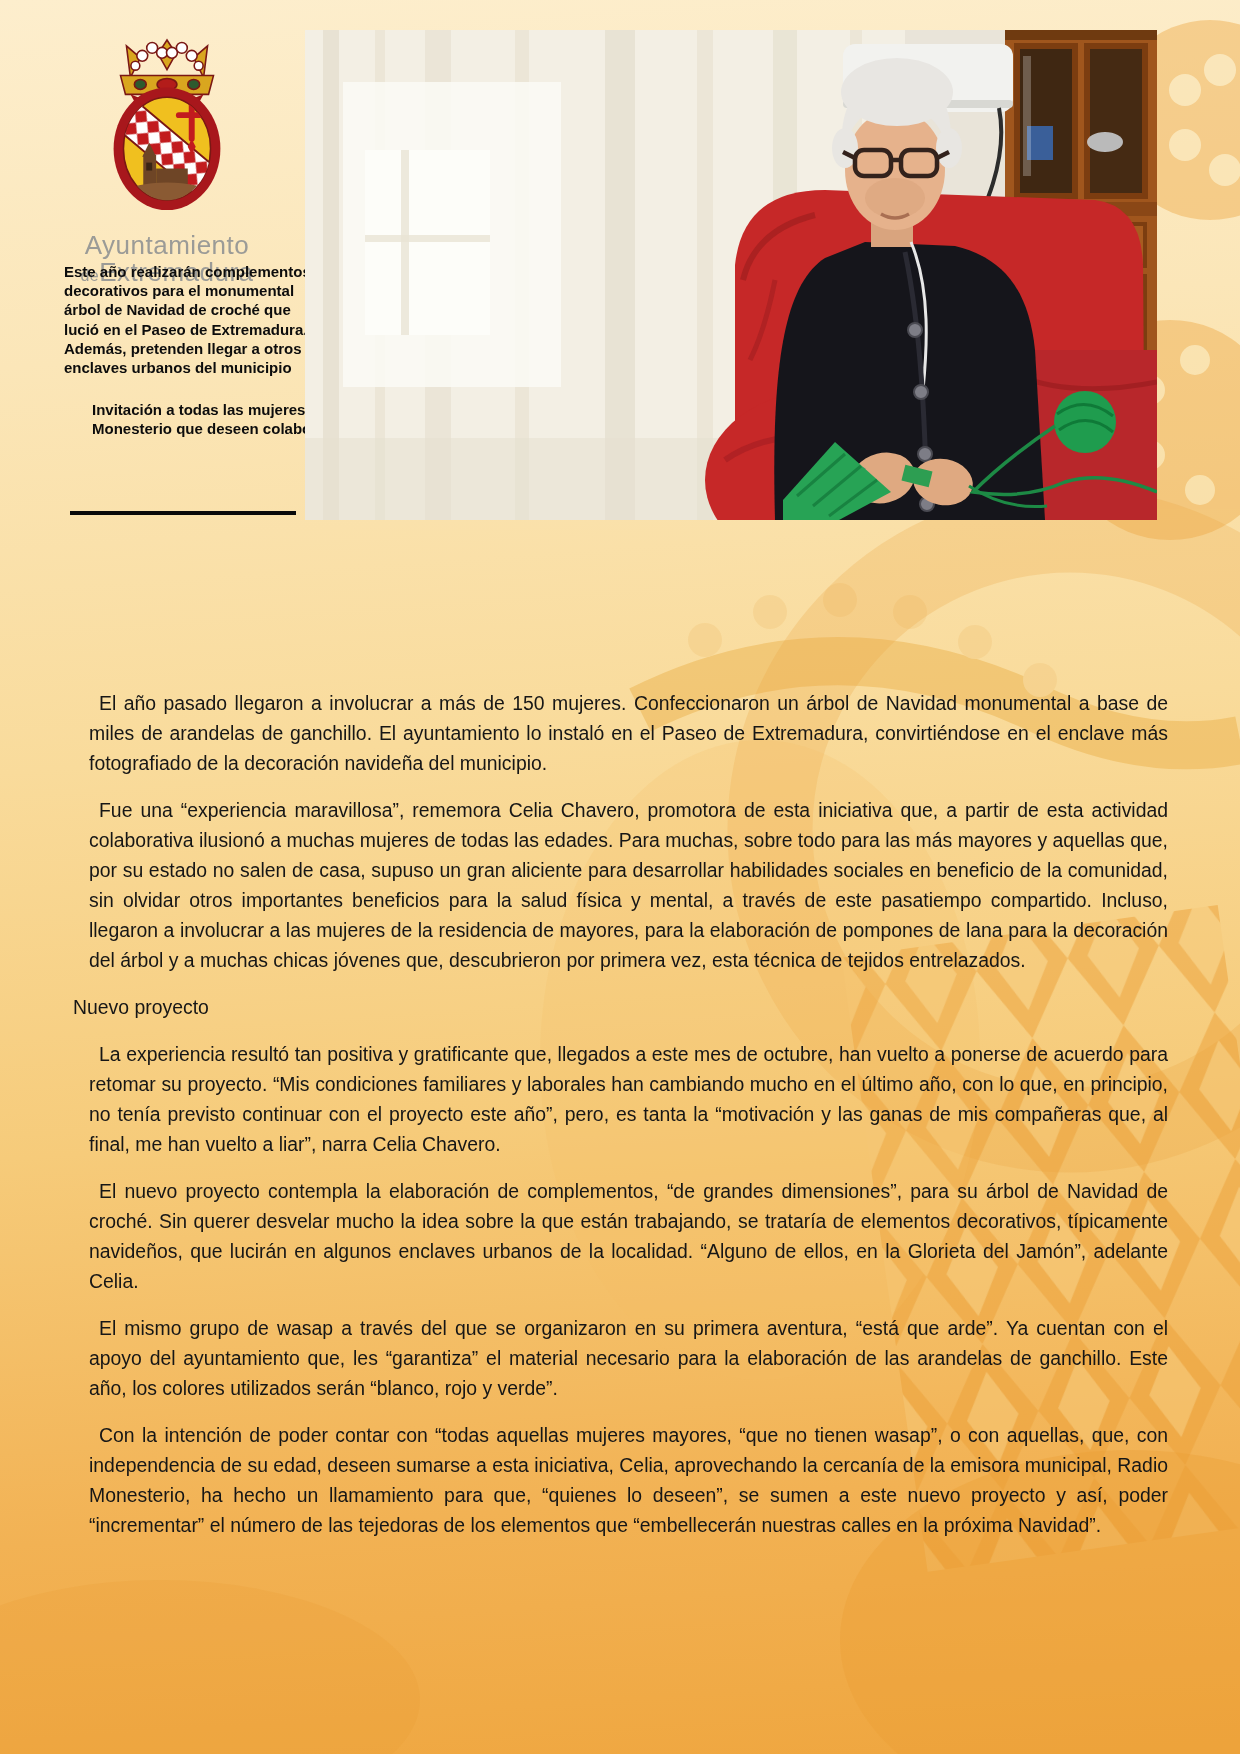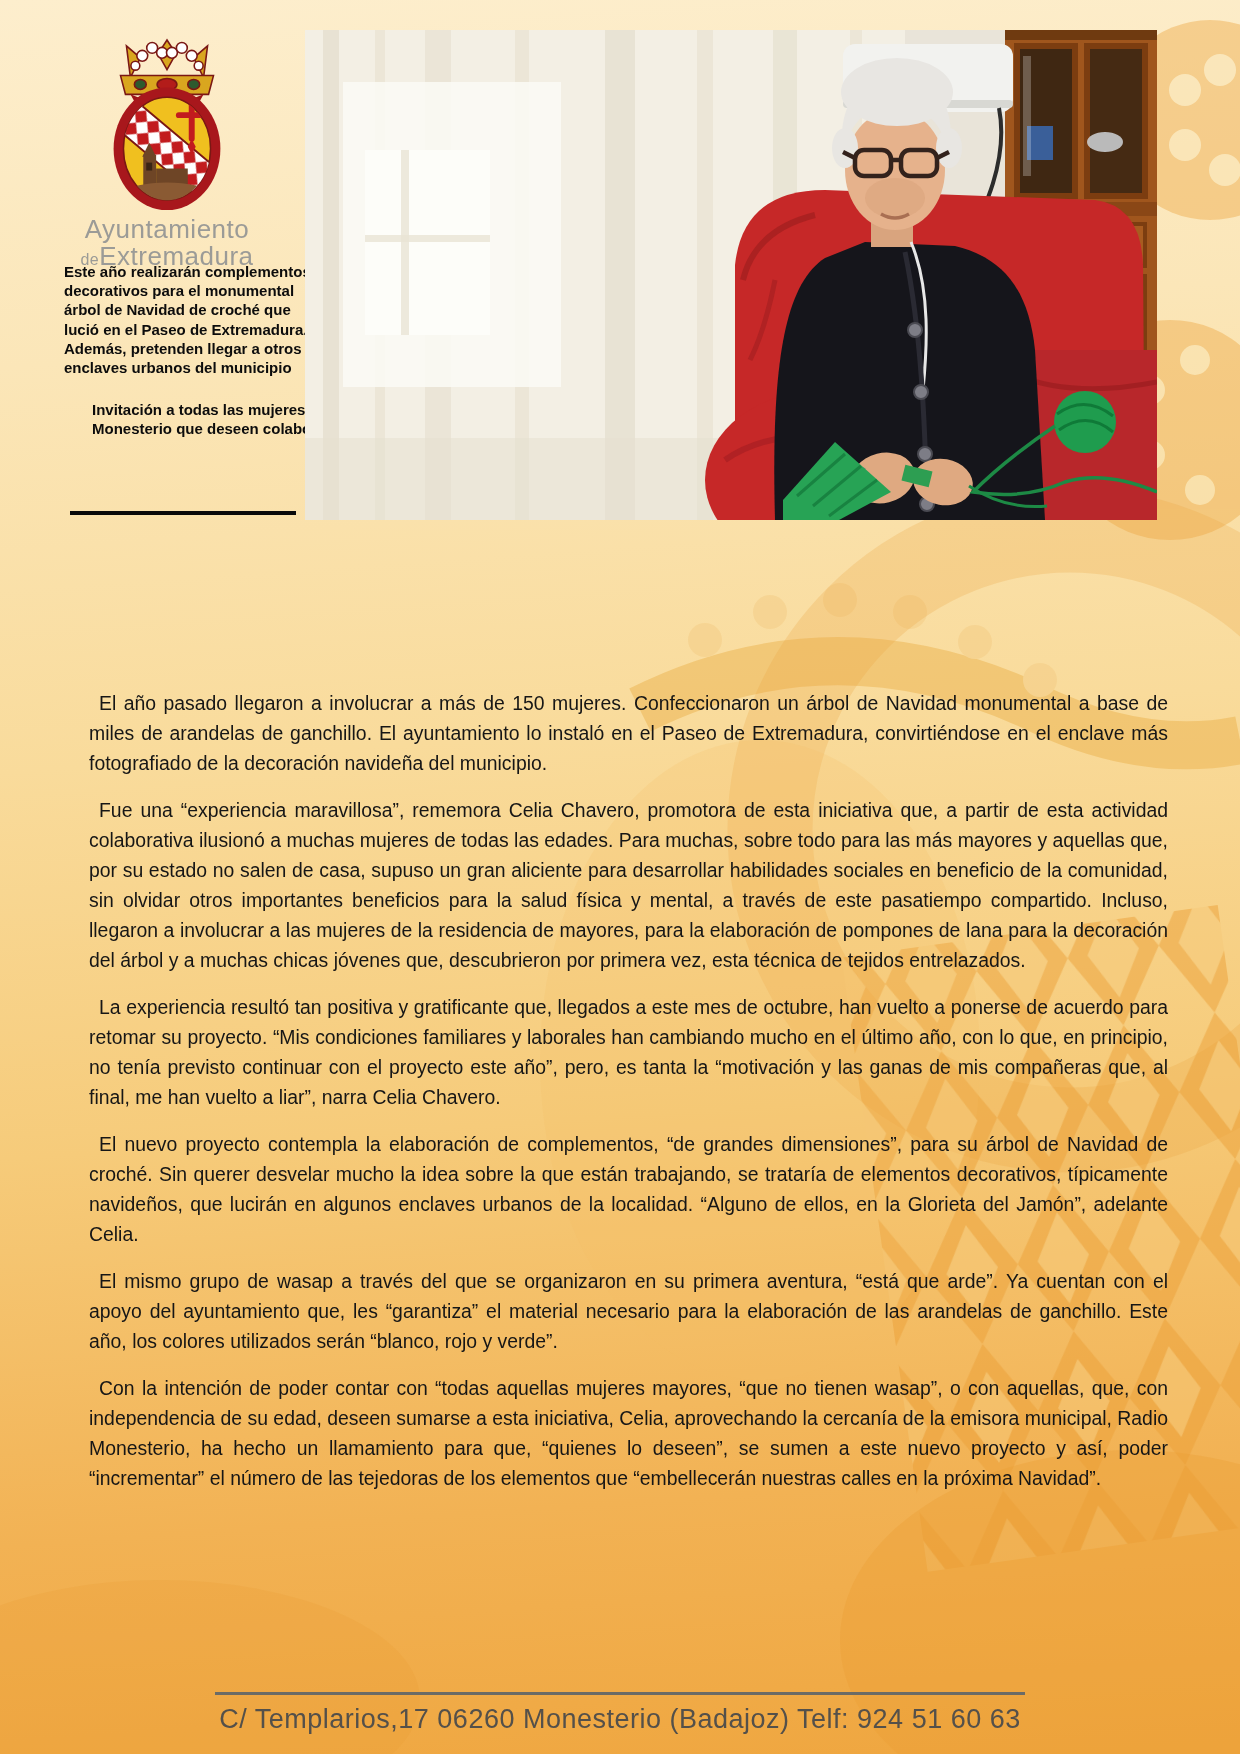--- a/index.html
+++ b/index.html
@@ -7,21 +7,21 @@
     position:relative;
     width:1240px;height:1754px;
     overflow:hidden;
     font-family:"Liberation Sans",sans-serif;
     background:linear-gradient(176deg,#fdeecd 0%,#fbe6b8 20%,#f9db9b 42%,#f6cb7a 63%,#f2b254 84%,#efa63f 100%);
   }
   .layer{position:absolute;left:0;top:0;width:100%;height:100%;}
   
   .logo-wrap{position:absolute;left:72px;top:38px;width:190px;text-align:center;}
   .logo-svg{width:132px;height:178px;display:block;margin:0 auto;}
-  .logo-text{color:#9b9b97;line-height:1.05;margin-top:0;}
+  .logo-text{color:#9b9b97;line-height:1.05;margin-top:16px;}
   .logo-line1{font-size:26px;letter-spacing:0.5px;}
   .logo-line2{font-size:26px;letter-spacing:0.5px;}
   .logo-line2 .de{font-size:16px;}
   
   .lede{position:absolute;left:64px;width:252px;font-weight:700;font-size:15px;line-height:1.28;color:#0c0c0c;}
   .lede-1{top:262px;}
   .lede-2{top:400px;margin-left:28px;}
   
   .photo{position:absolute;left:305px;top:30px;width:852px;height:490px;overflow:hidden;}
   .photo svg{display:block;width:100%;height:100%;}
@@ -250,24 +250,21 @@
         <path d="M664,456 Q700,480 742,476" stroke="#1d8a45" stroke-width="3" fill="none"></path>
       </g>
     </svg>
   </div>
 
   <div class="rule-black"></div>
 
   <div class="body-col">
     <p>El año pasado llegaron a involucrar a más de 150 mujeres. Confeccionaron un árbol de Navidad monumental a base de miles de arandelas de ganchillo. El ayuntamiento lo instaló en el Paseo de Extremadura, convirtiéndose en el enclave más fotografiado de la decoración navideña del municipio.</p>
     <p>Fue una “experiencia maravillosa”, rememora Celia Chavero, promotora de esta iniciativa que, a partir de esta actividad colaborativa ilusionó a muchas mujeres de todas las edades. Para muchas, sobre todo para las más mayores y aquellas que, por su estado no salen de casa, supuso un gran aliciente para desarrollar habilidades sociales en beneficio de la comunidad, sin olvidar otros importantes beneficios para la salud física y mental, a través de este pasatiempo compartido. Incluso, llegaron a involucrar a las mujeres de la residencia de mayores, para la elaboración de pompones de lana para la decoración del árbol y a muchas chicas jóvenes que, descubrieron por primera vez, esta técnica de tejidos entrelazados.</p>
+    <p class="subhead">Nuevo proyecto</p>
     <p>La experiencia resultó tan positiva y gratificante que, llegados a este mes de octubre, han vuelto a ponerse de acuerdo para retomar su proyecto. “Mis condiciones familiares y laborales han cambiando mucho en el último año, con lo que, en principio, no tenía previsto continuar con el proyecto este año”, pero, es tanta la “motivación y las ganas de mis compañeras que, al final, me han vuelto a liar”, narra Celia Chavero.</p>
     <p>El nuevo proyecto contempla la elaboración de complementos, “de grandes dimensiones”, para su árbol de Navidad de croché. Sin querer desvelar mucho la idea sobre la que están trabajando, se trataría de elementos decorativos, típicamente navideños, que lucirán en algunos enclaves urbanos de la localidad. “Alguno de ellos, en la Glorieta del Jamón”, adelante Celia.</p>
     <p>El mismo grupo de wasap a través del que se organizaron en su primera aventura, “está que arde”. Ya cuentan con el apoyo del ayuntamiento que, les “garantiza” el material necesario para la elaboración de las arandelas de ganchillo. Este año, los colores utilizados serán “blanco, rojo y verde”.</p>
     <p>Con la intención de poder contar con “todas aquellas mujeres mayores, “que no tienen wasap”, o con aquellas, que, con independencia de su edad, deseen sumarse a esta iniciativa, Celia, aprovechando la cercanía de la emisora municipal, Radio Monesterio, ha hecho un llamamiento para que, “quienes lo deseen”, se sumen a este nuevo proyecto y así, poder “incrementar” el número de las tejedoras de los elementos que “embellecerán nuestras calles en la próxima Navidad”.</p>
   </div>
 
-  <div class="footer">
-    <div class="footer-rule"></div>
-    <div class="footer-text">C/ Templarios,17  06260 Monesterio (Badajoz)  Telf: 924 51 60 63</div>
-  </div>
 
 </div>
 
 </body></html>

